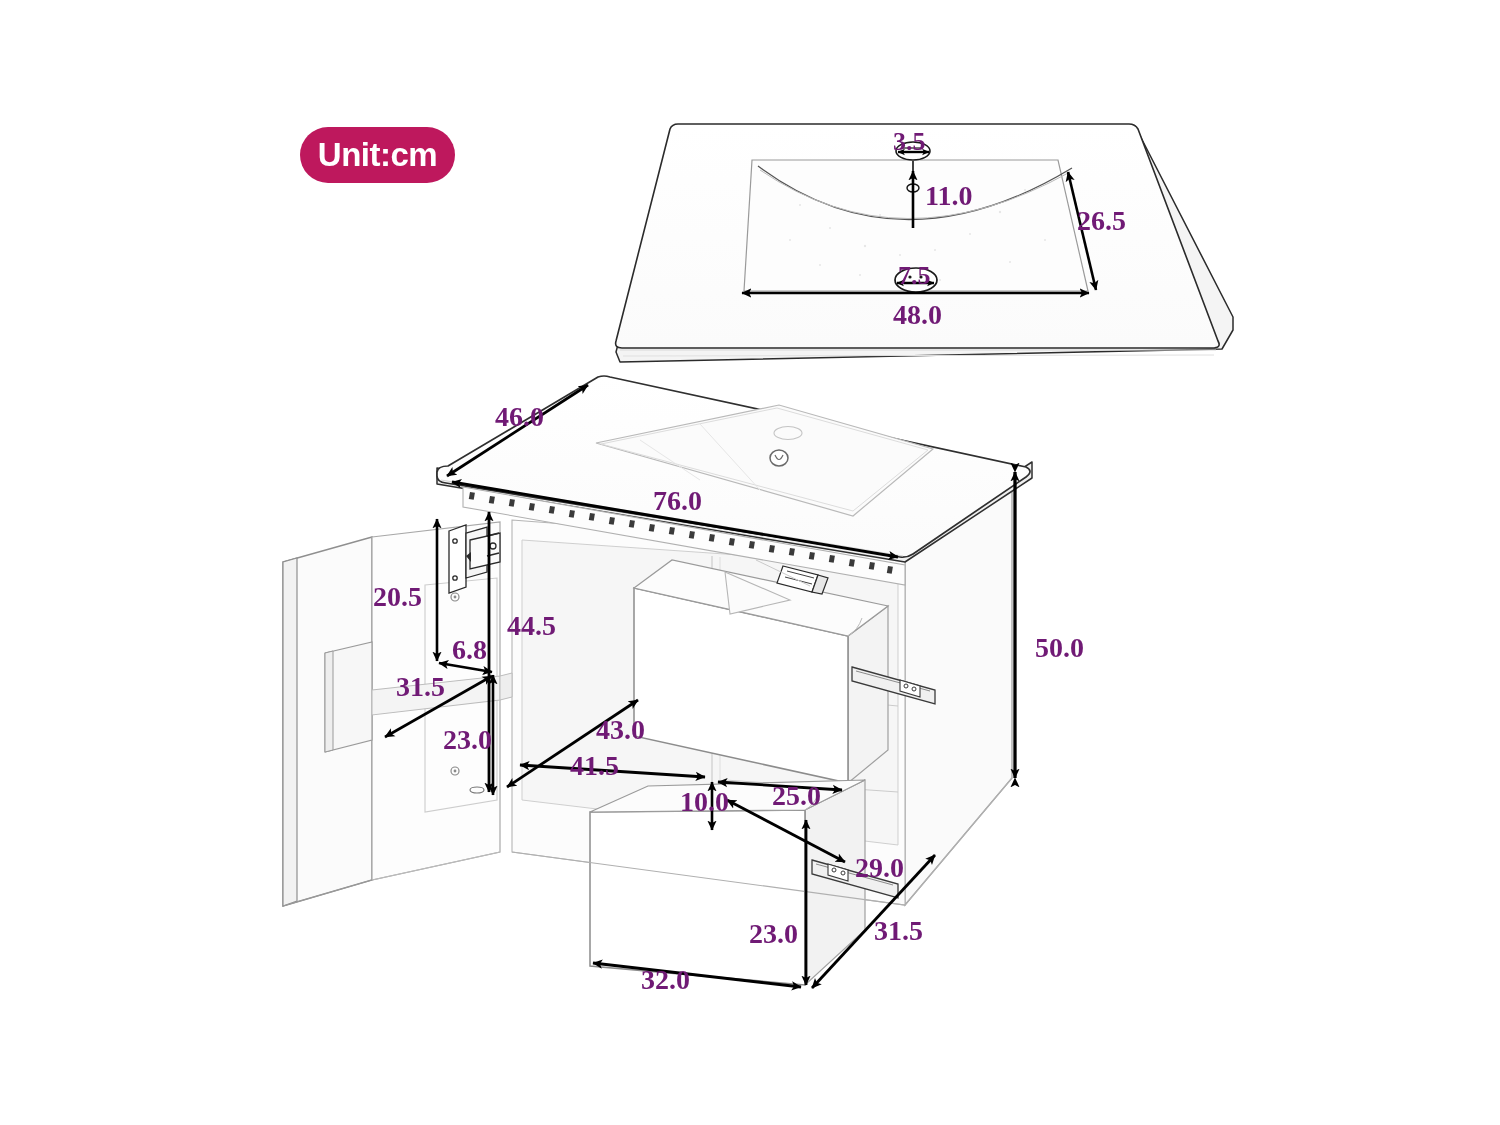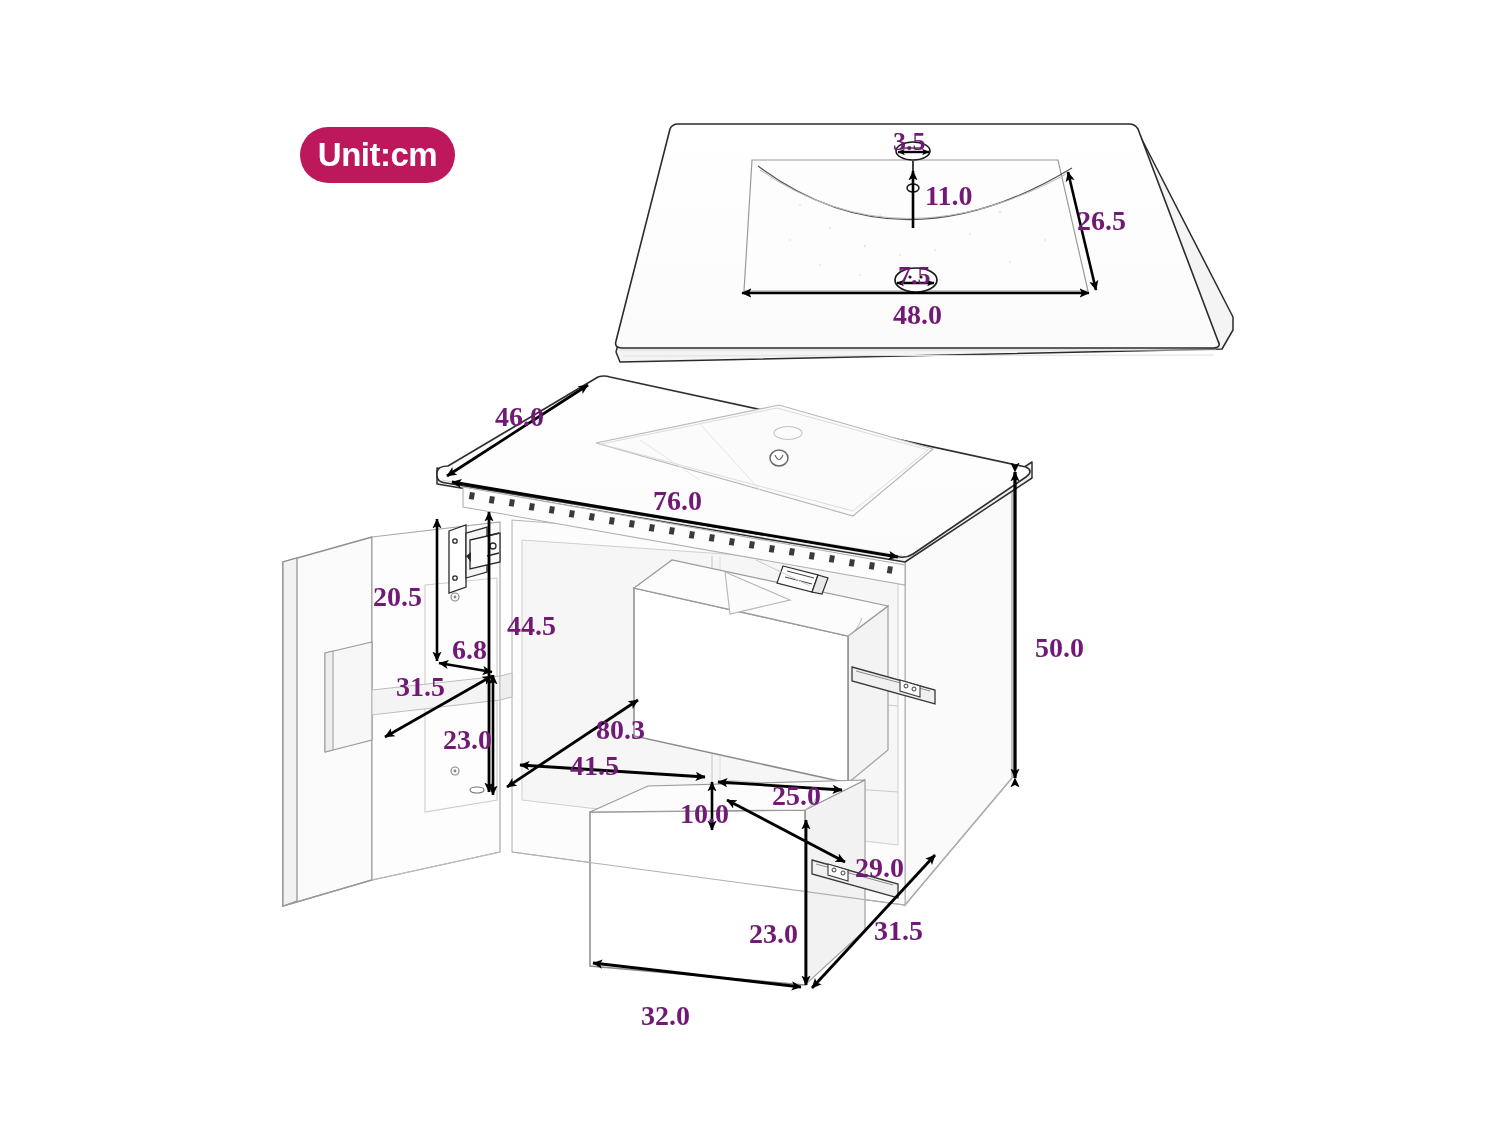--- a/index.html
+++ b/index.html
@@ -320,22 +320,22 @@
   <div class="dim l" style="left:893px;top:301px;">48.0</div>
 
   <div class="dim l" style="left:471px;top:403px;margin-left:24px;">46.0</div>
   <div class="dim l" style="left:653px;top:487px;">76.0</div>
   <div class="dim l" style="left:1035px;top:634px;">50.0</div>
   <div class="dim l" style="left:373px;top:583px;">20.5</div>
   <div class="dim l" style="left:452px;top:636px;">6.8</div>
   <div class="dim l" style="left:507px;top:612px;">44.5</div>
   <div class="dim l" style="left:396px;top:673px;">31.5</div>
   <div class="dim l" style="left:443px;top:726px;">23.0</div>
-  <div class="dim l" style="left:596px;top:716px;">80.3</div>
+  <div class="dim l" style="left:596px;top:716px;">43.0</div>
   <div class="dim l" style="left:570px;top:752px;">41.5</div>
-  <div class="dim l" style="left:680px;top:788px;margin-top:12px;">10.0</div>
+  <div class="dim l" style="left:680px;top:788px;">10.0</div>
   <div class="dim l" style="left:772px;top:782px;">25.0</div>
   <div class="dim l" style="left:855px;top:838px;margin-top:16px;">29.0</div>
   <div class="dim l" style="left:749px;top:920px;">23.0</div>
   <div class="dim l" style="left:874px;top:917px;">31.5</div>
-  <div class="dim l" style="left:641px;top:966px;margin-top:36px;">32.0</div>
+  <div class="dim l" style="left:641px;top:966px;">32.0</div>
 
 </div>
 
 </body></html>

